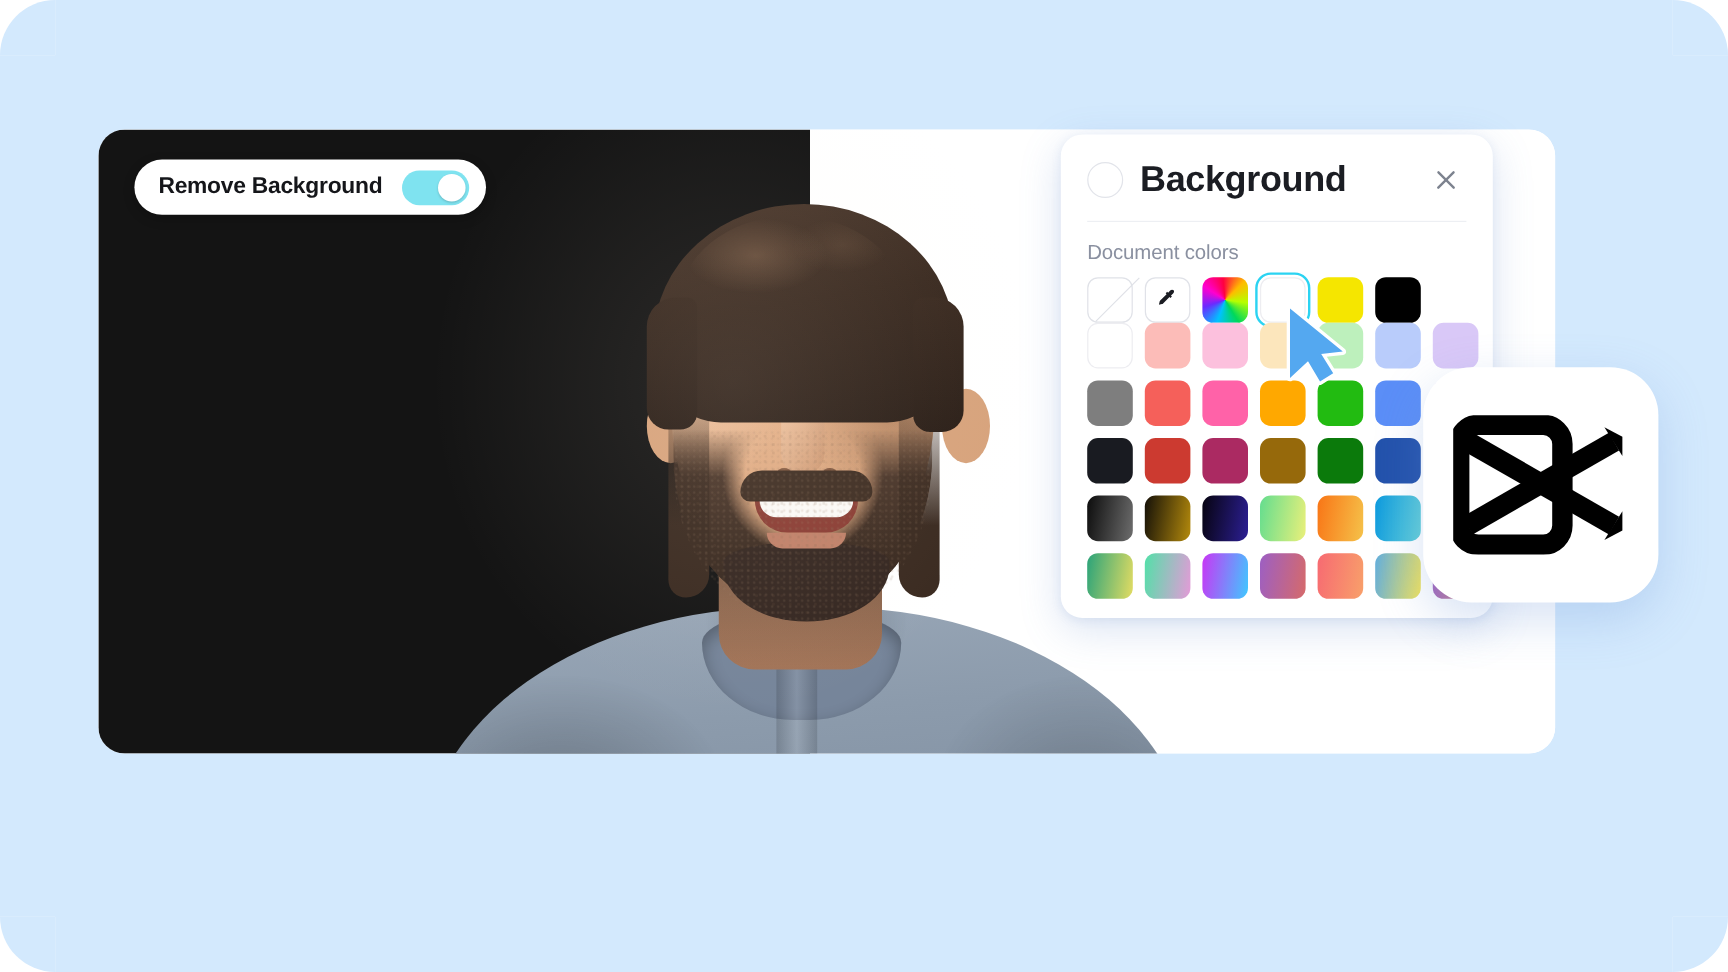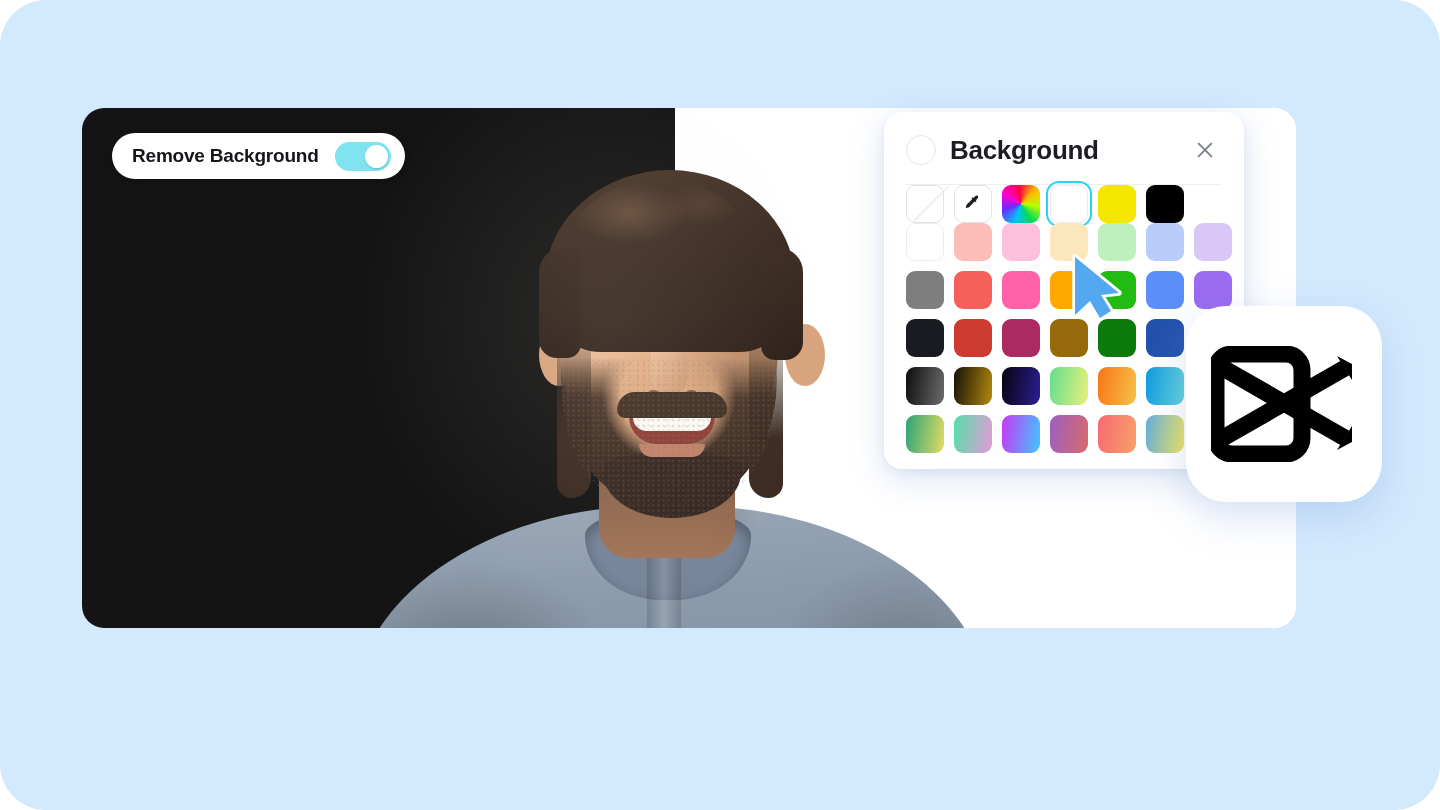--- a/index.html
+++ b/index.html
@@ -363,21 +363,21 @@
   }
   .panel-dot {
     width: 30px; height: 30px;
     border-radius: 50%;
     background: #ffffff;
     border: 1.5px solid #e2e4ea;
     flex: none;
   }
   .panel-title {
     margin-left: 14px;
-    font-size: 26px;
+    font-size: 30px;
     font-weight: bold;
     color: #1b1d23;
     letter-spacing: -0.3px;
   }
   .panel-close {
     margin-left: auto;
     width: 26px; height: 26px;
     position: relative;
     cursor: pointer;
   }
@@ -556,20 +556,21 @@
 
   <div id="bg-panel">
     <div class="panel-head">
       <span class="panel-dot"></span>
       <span class="panel-title">Background</span>
       <span class="panel-close"></span>
     </div>
 
     <div class="panel-sep"></div>
 
+    <div class="section-label">Document colors</div>
 
     <div class="doc-row">
       <span class="sw sw-outline">
         <span class="slash"></span>
       </span>
       <span class="sw sw-dropper">
         <svg width="20" height="20" viewBox="0 0 24 24">
           <path d="M18.3 2.6a2.6 2.6 0 0 0-3.7 0l-2.1 2.1-.9-.9-1.5 1.5.9.9-6.4 6.4c-.3.3-.5.7-.6 1.1l-.7 3.1 3.1-.7c.4-.1.8-.3 1.1-.6l6.4-6.4.9.9 1.5-1.5-.9-.9 2.1-2.1a2.6 2.6 0 0 0 0-3.7z" fill="#1b1d23"></path>
         </svg>
       </span>

